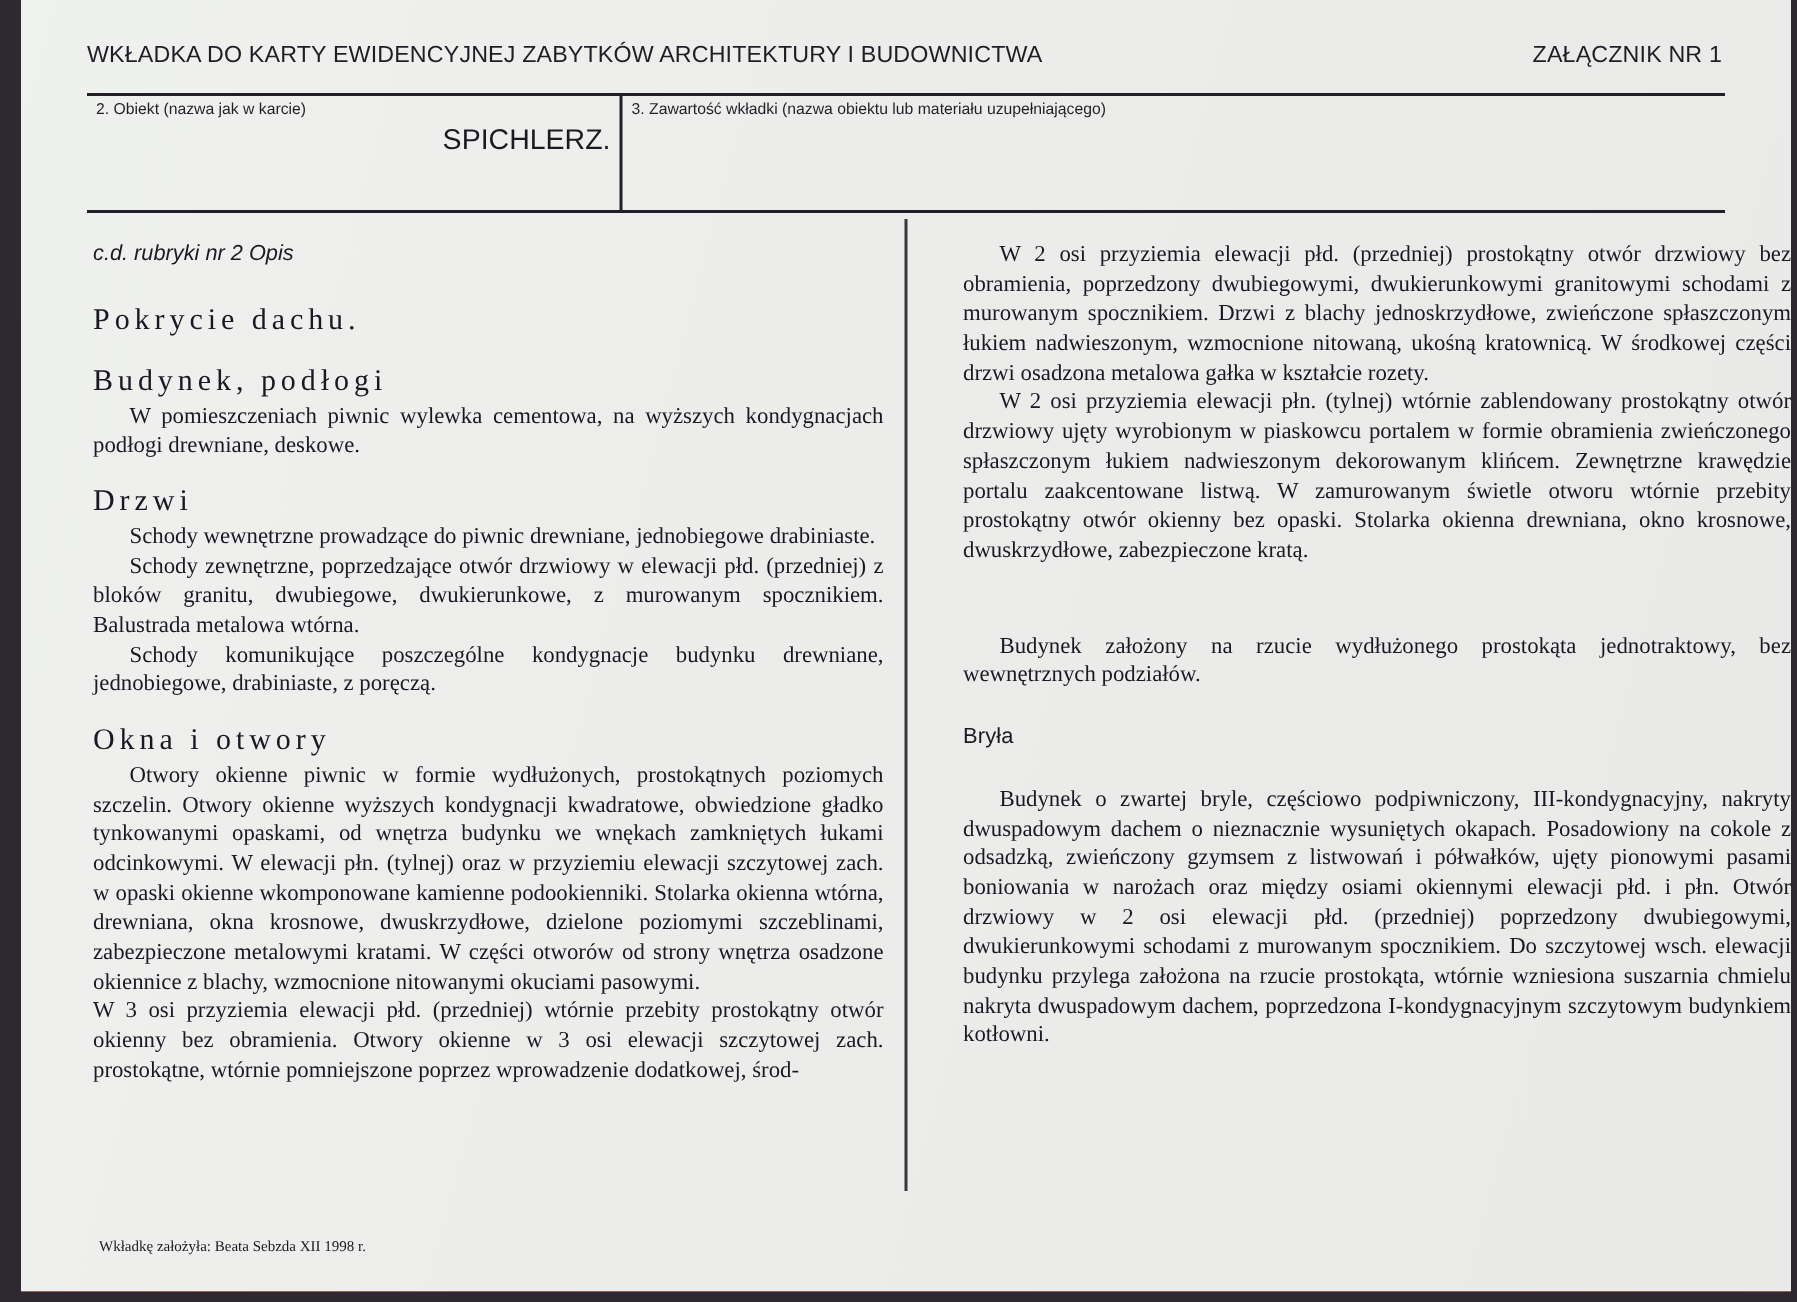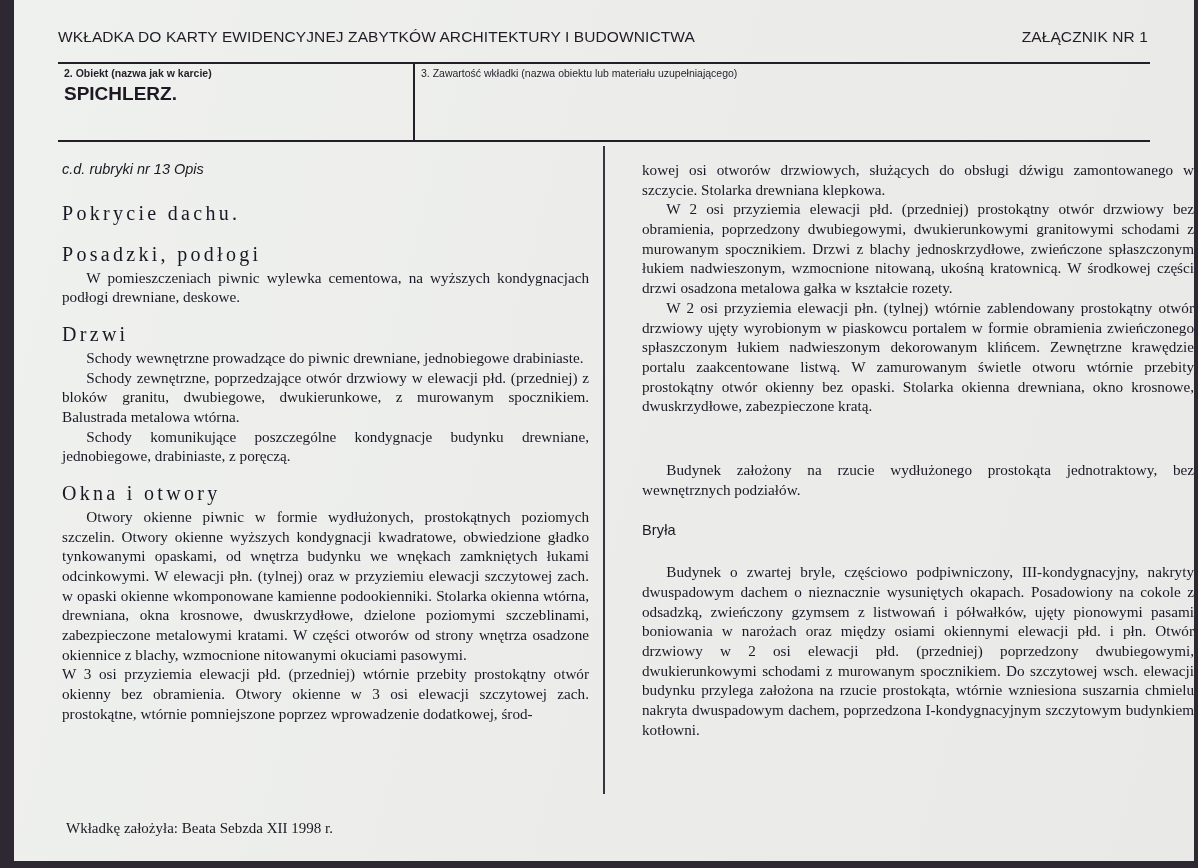--- a/index.html
+++ b/index.html
@@ -59,38 +59,38 @@
     display: flex;
     box-sizing: border-box;
   }
   .hdr-cell {
     box-sizing: border-box;
     padding: 3px 6px 0 6px;
     position: relative;
   }
   .hdr-cell + .hdr-cell { border-left: 2px solid #241e28; }
   .hdr-c1 { width: 375px; }
-  .hdr-c2 { width: 355px; font-weight: bold; }
+  .hdr-c2 { width: 355px; }
   .hdr-c3 { flex: 1; }
 
   .hdr-label {
     font-family: "Liberation Sans", sans-serif;
     font-size: 10.5px;
     color: #241e28;
     line-height: 1.25;
     white-space: nowrap;
   }
   .hdr-val {
     font-family: "Liberation Sans", sans-serif;
     font-size: 19px;
     color: #1d1822;
     line-height: 1.17;
   }
   .hdr-val.spaced { letter-spacing: 3.2px; }
-  .hdr-val.center { text-align: left; }
+  .hdr-val.center { text-align: right; }
   .hdr-c2 .hdr-val { margin-top: 3px; }
   .hdr-c3 .hdr-val { margin-top: 3px; font-size: 17px; }
 
   
   .body-cols {
     position: absolute;
     left: 44px;
     top: 160px;
     width: 1092px;
     height: 630px;
@@ -139,21 +139,21 @@
     font-size: 14.6px;
     color: #1d1822;
     letter-spacing: .1px;
   }
 
   
   .footer {
     position: absolute;
     left: 52px;
     bottom: 24px;
-    font-size: 15px;
+    font-size: 10px;
     color: #1d1822;
   }
 </style>
 </head>
 <body>
 
 <div id="page">
   <div id="sheet">
 
     <div class="title-row">
@@ -174,45 +174,44 @@
       </div>
 
     </div>
 
     <div class="body-cols">
 
       <div class="vdivider"></div>
 
       <div class="col col-left">
 
-        <p class="cd-head noind">c.d. rubryki nr 13 Opis</p>
+        <p class="cd-head noind">c.d. rubryki nr 2 Opis</p>
         <div class="gap-lg"></div>
 
         <p class="sec-head noind">Pokrycie dachu.</p>
         <div class="gap"></div>
 
-        <p class="sec-head noind">Posadzki, podłogi</p>
+        <p class="sec-head noind">Budynek, podłogi</p>
         <p class="ind">W pomieszczeniach piwnic wylewka cementowa, na wyższych kondygnacjach podłogi drewniane, deskowe.</p>
         <div class="gap"></div>
 
         <p class="sec-head noind">Drzwi</p>
         <p class="ind">Schody wewnętrzne prowadzące do piwnic drewniane, jednobiegowe drabiniaste.</p>
         <p class="ind">Schody zewnętrzne, poprzedzające otwór drzwiowy w elewacji płd. (przedniej) z bloków granitu, dwubiegowe, dwukierunkowe, z murowanym spocznikiem. Balustrada metalowa wtórna.</p>
         <p class="ind">Schody komunikujące poszczególne kondygnacje budynku drewniane, jednobiegowe, drabiniaste, z poręczą.</p>
         <div class="gap"></div>
 
         <p class="sec-head noind">Okna i otwory</p>
         <p class="ind">Otwory okienne piwnic w formie wydłużonych, prostokątnych poziomych szczelin. Otwory okienne wyższych kondygnacji kwadratowe, obwiedzione gładko tynkowanymi opaskami, od wnętrza budynku we wnękach zamkniętych łukami odcinkowymi. W elewacji płn. (tylnej) oraz w przyziemiu elewacji szczytowej zach. w opaski okienne wkomponowane kamienne podookienniki. Stolarka okienna wtórna, drewniana, okna krosnowe, dwuskrzydłowe, dzielone poziomymi szczeblinami, zabezpieczone metalowymi kratami. W części otworów od strony wnętrza osadzone okiennice z blachy, wzmocnione nitowanymi okuciami pasowymi.</p>
         <p class="noind">W 3 osi przyziemia elewacji płd. (przedniej) wtórnie przebity prostokątny otwór okienny bez obramienia. Otwory okienne w 3 osi elewacji szczytowej zach. prostokątne, wtórnie pomniejszone poprzez wprowadzenie dodatkowej, środ-</p>
 
       </div>
 
       <div class="col col-right">
 
-        <p class="noind">kowej osi otworów drzwiowych, służących do obsługi dźwigu zamontowanego w szczycie. Stolarka drewniana klepkowa.</p>
 
         <p class="ind">W 2 osi przyziemia elewacji płd. (przedniej) prostokątny otwór drzwiowy bez obramienia, poprzedzony dwubiegowymi, dwukierunkowymi granitowymi schodami z murowanym spocznikiem. Drzwi z blachy jednoskrzydłowe, zwieńczone spłaszczonym łukiem nadwieszonym, wzmocnione nitowaną, ukośną kratownicą. W środkowej części drzwi osadzona metalowa gałka w kształcie rozety.</p>
 
         <p class="ind">W 2 osi przyziemia elewacji płn. (tylnej) wtórnie zablendowany prostokątny otwór drzwiowy ujęty wyrobionym w piaskowcu portalem w formie obramienia zwieńczonego spłaszczonym łukiem nadwieszonym dekorowanym klińcem. Zewnętrzne krawędzie portalu zaakcentowane listwą. W zamurowanym świetle otworu wtórnie przebity prostokątny otwór okienny bez opaski. Stolarka okienna drewniana, okno krosnowe, dwuskrzydłowe, zabezpieczone kratą.</p>
 
         <div class="gap-lg"></div>
 
         <div class="gap-lg"></div>
         <p class="ind">Budynek założony na rzucie wydłużonego prostokąta jednotraktowy, bez wewnętrznych podziałów.</p>
 

